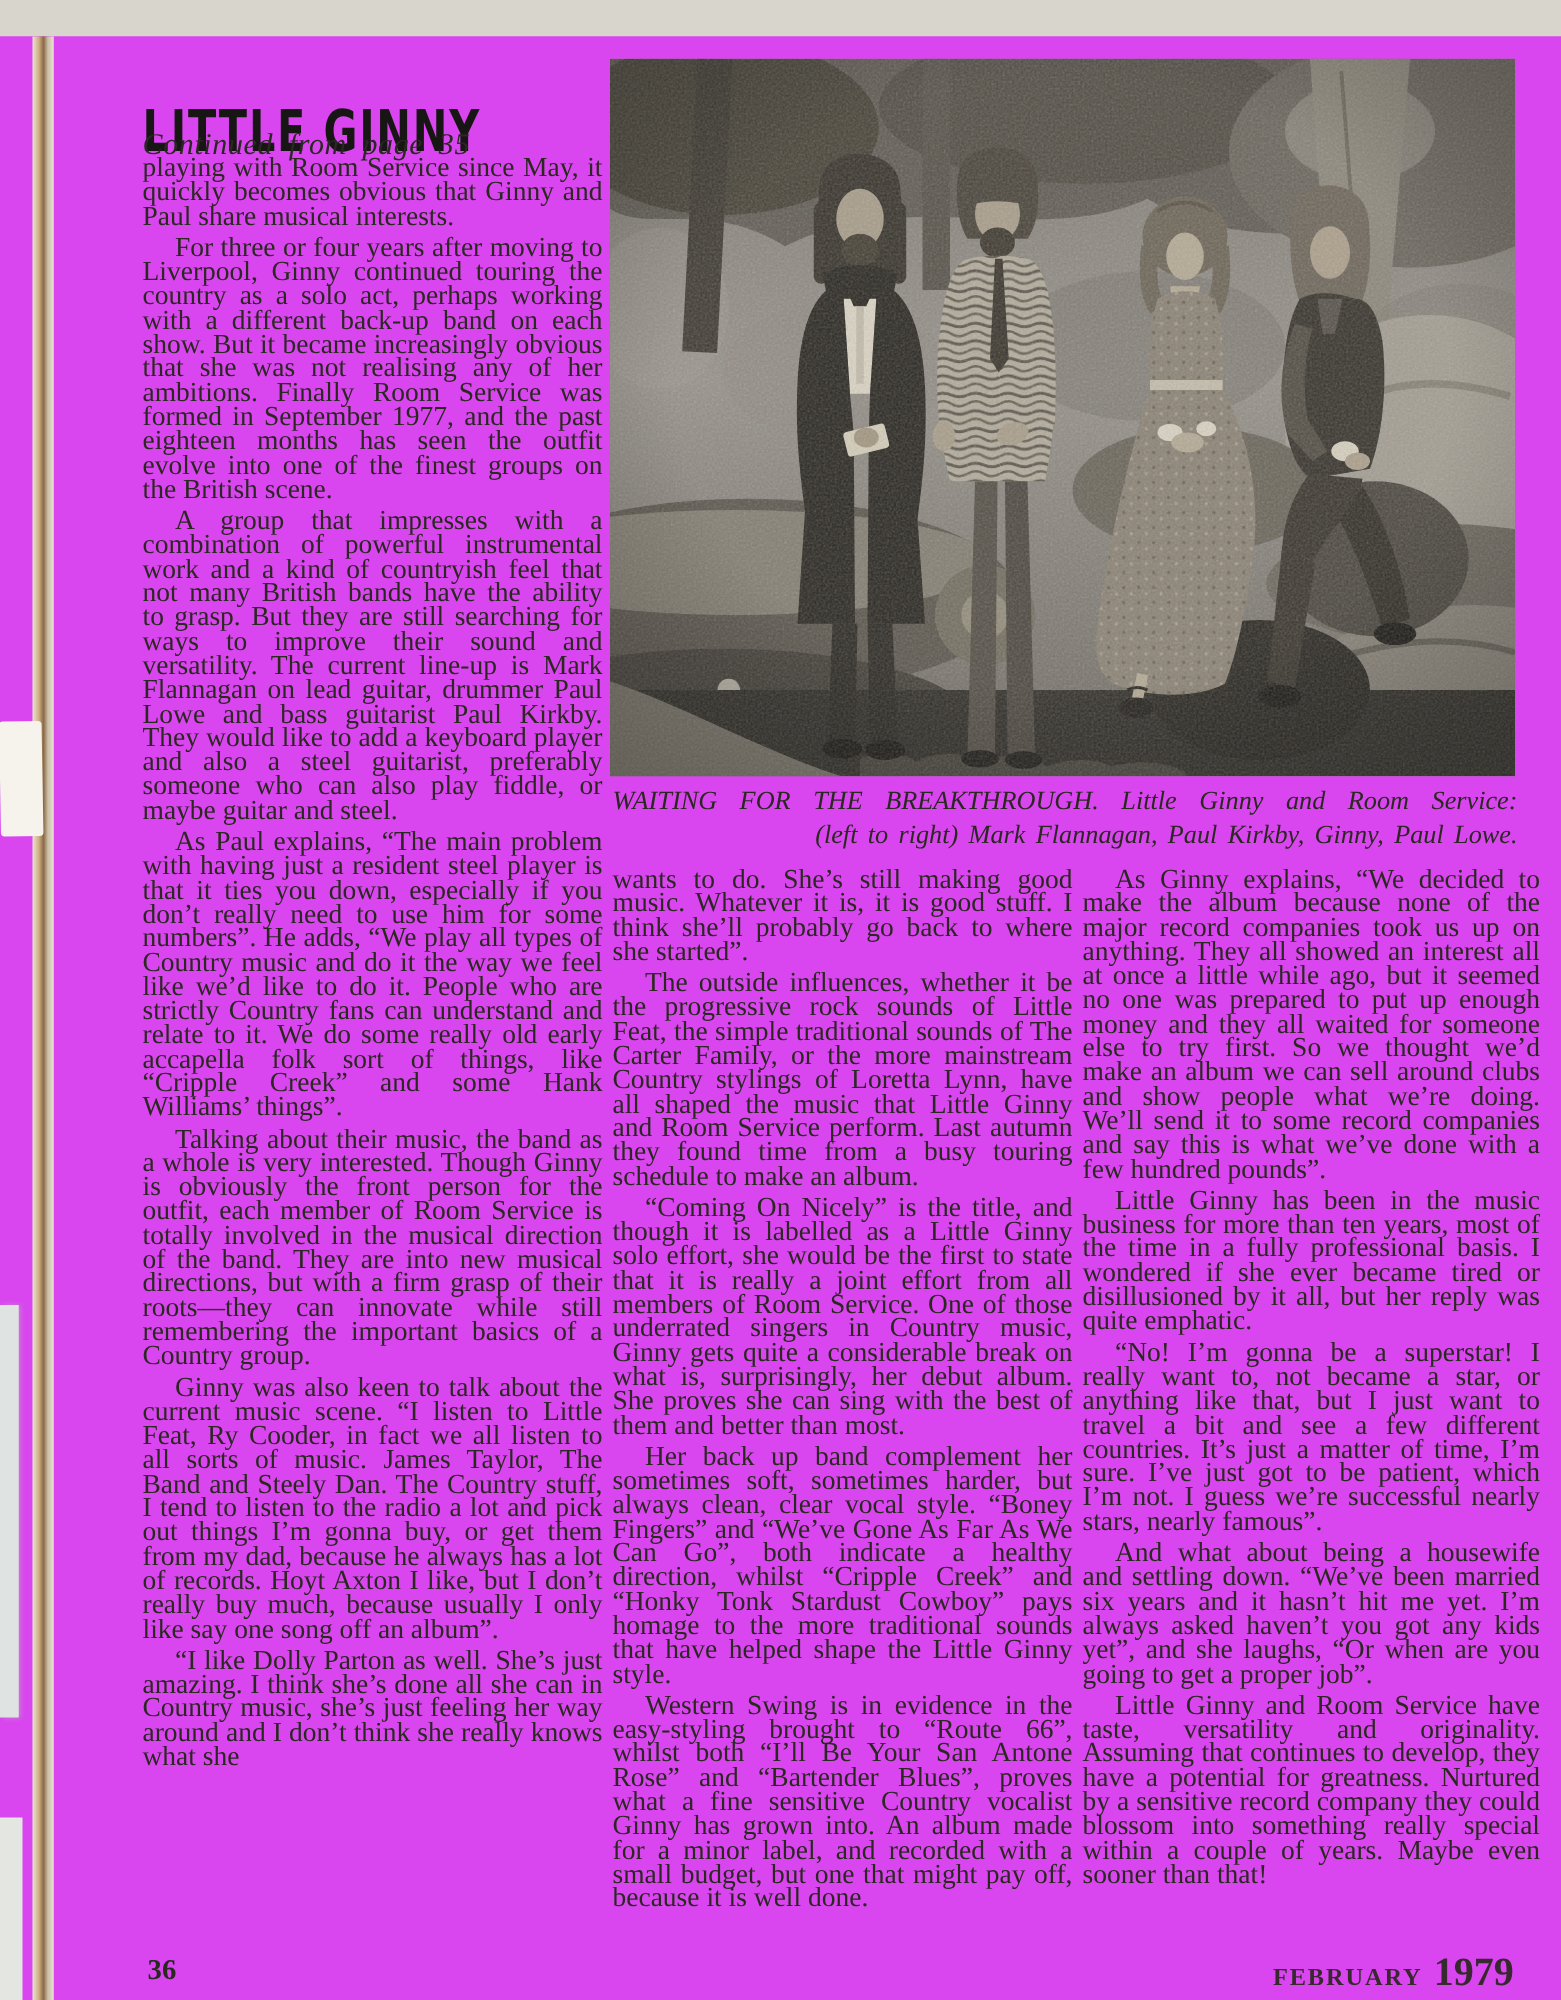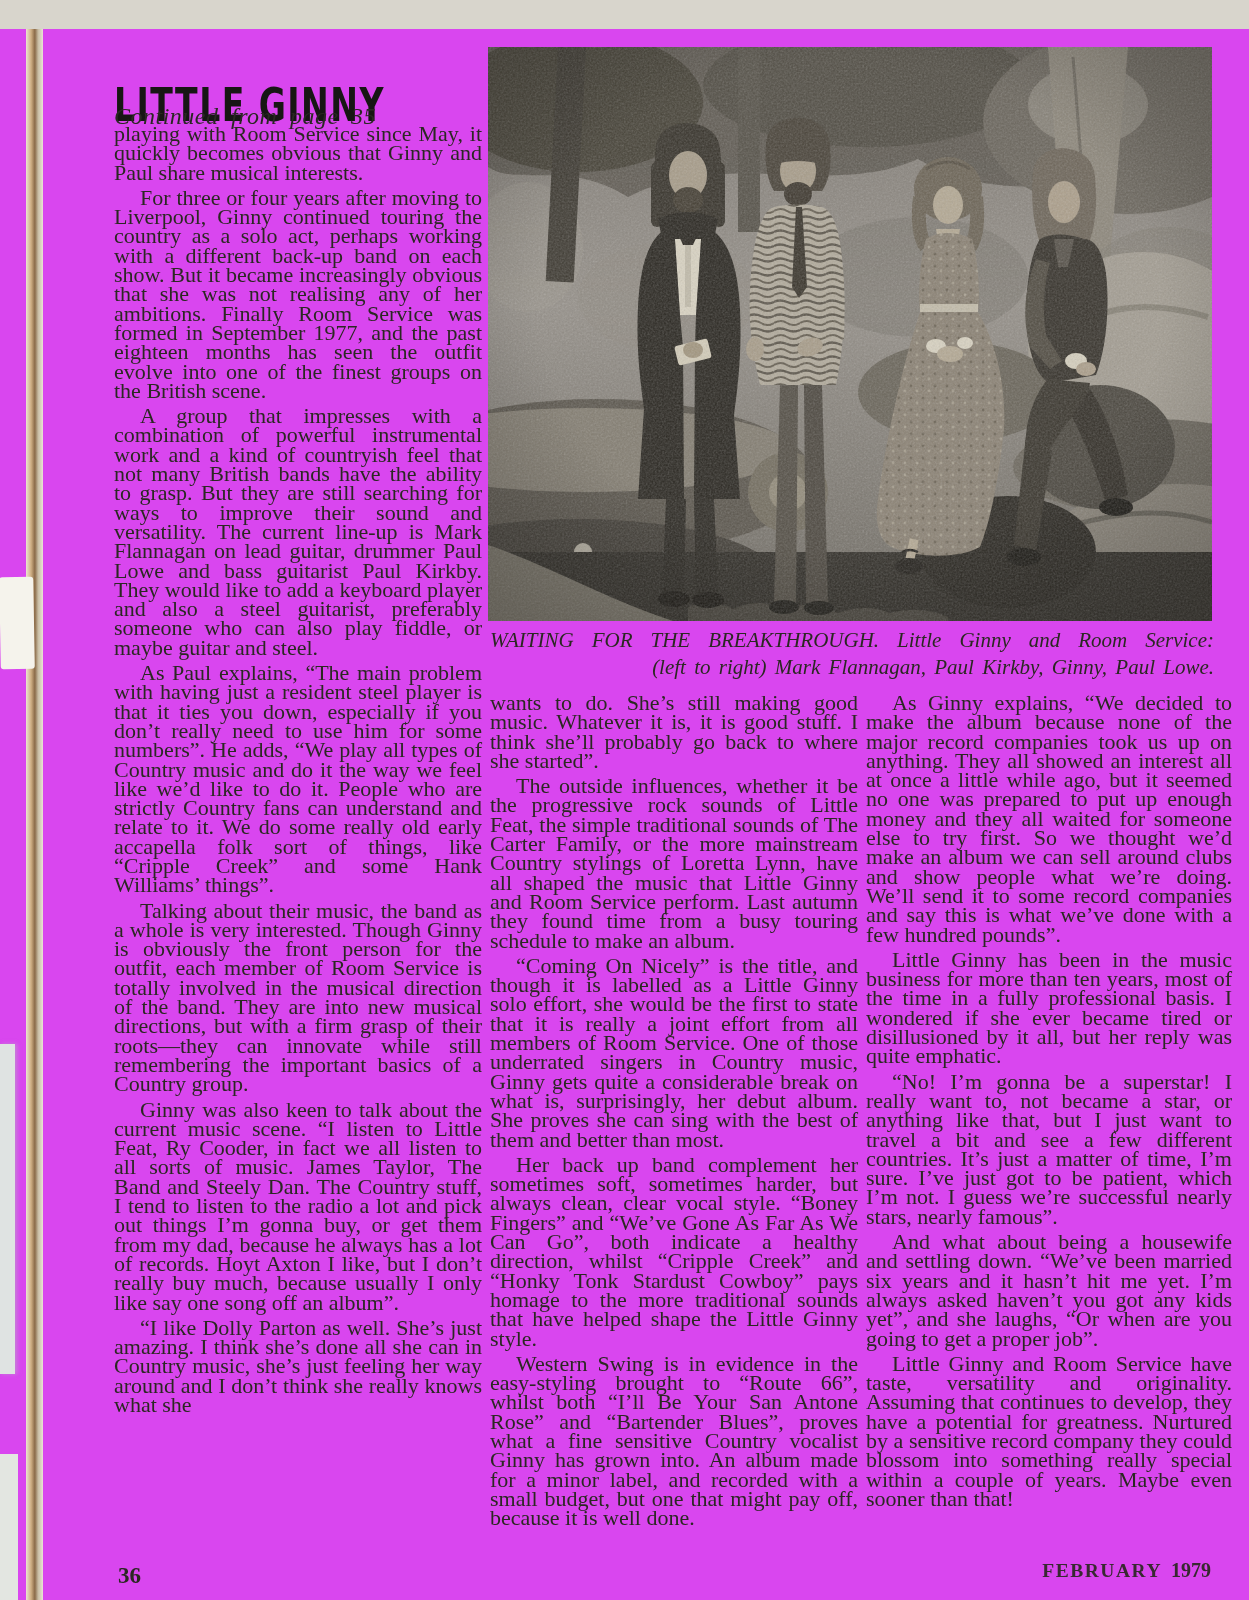--- a/index.html
+++ b/index.html
@@ -67,21 +67,21 @@
 
   .folio-num{
     position:absolute;left:118px;top:1534px;
     font-weight:bold;font-size:23px;color:#2b2822;
   }
   .folio-issue{
     position:absolute;right:38px;top:1530px;color:#2b2721;opacity:.92;
     font-weight:bold;white-space:nowrap;
   }
   .folio-issue .month{font-size:19.5px;letter-spacing:1.5px;}
-  .folio-issue .year{font-size:20px;margin-left:9px;}
+  .folio-issue .year{font-size:32px;margin-left:9px;}
 </style>
 </head>
 <body>
 
 <div class="scan">
   <div class="page"></div>
   <div class="page-edge artifact"></div>
   <div class="notch artifact"></div>
   <div class="blue-strip artifact"></div>
   <div class="bottom-pale artifact"></div>

